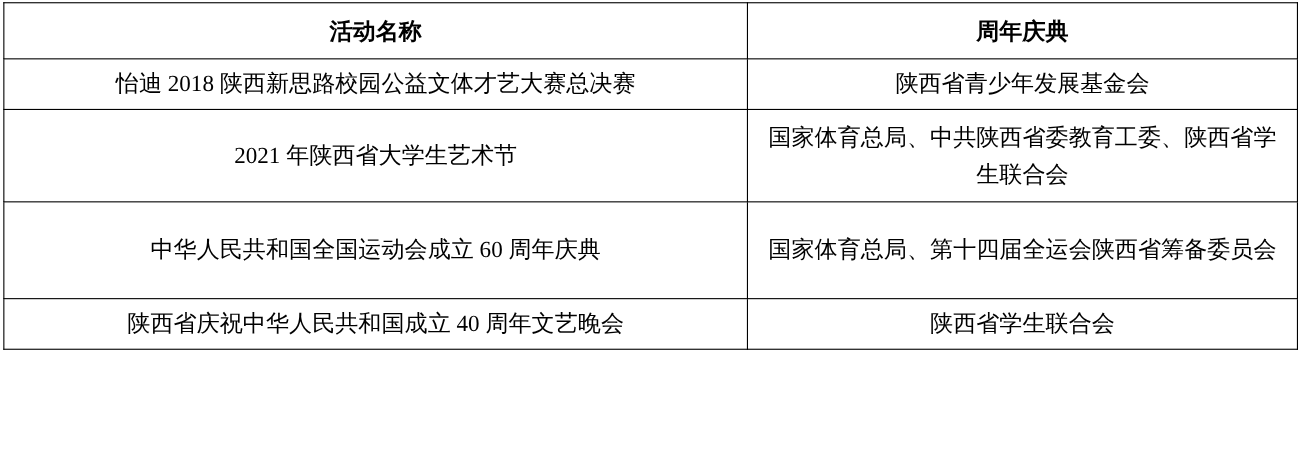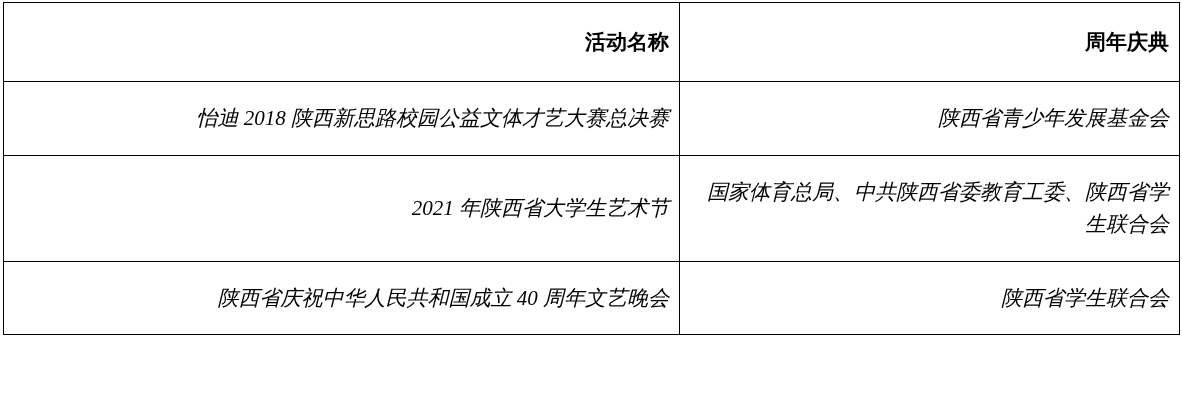--- a/index.html
+++ b/index.html
@@ -21,25 +21,25 @@
   }
   table.activity-table {
     border-collapse: collapse;
     width: 1176px;
     margin: 2px 0 0 3px;
     table-layout: fixed;
   }
   table.activity-table td,
   table.activity-table th {
     border: 1px solid #000000;
-    text-align: right;
+    text-align: center;
     vertical-align: middle;
     font-size: 21px;
     line-height: 1.55;
-    padding: 20px 10px;
+    padding: 6px 10px;
     font-weight: normal;
   }
   table.activity-table th {
     font-weight: bold;
     font-size: 21px;
     height: 38px;
   }
   col.col-name { width: 676px; }
   col.col-org  { width: 500px; }
 
@@ -47,21 +47,20 @@
   .r-1   { height: 46px; }
   .r-2   { height: 84px; }
   .r-3   { height: 88px; }
   .r-4   { height: 46px; }
   .r-5   { height: 46px; }
   .r-6   { height: 46px; }
 
   td.cell-text {
     white-space: normal;
     word-break: break-all;
-    font-style: italic;
   }
 </style>
 </head>
 <body>
 
 <div class="page">
   <table class="activity-table">
     <colgroup>
       <col class="col-name">
       <col class="col-org">
@@ -74,19 +73,23 @@
     </thead>
     <tbody>
       <tr class="r-1">
         <td class="cell-text">怡迪 2018 陕西新思路校园公益文体才艺大赛总决赛</td>
         <td class="cell-text">陕西省青少年发展基金会</td>
       </tr>
       <tr class="r-2">
         <td class="cell-text">2021 年陕西省大学生艺术节</td>
         <td class="cell-text">国家体育总局、中共陕西省委教育工委、陕西省学生联合会</td>
       </tr>
+      <tr class="r-3">
+        <td class="cell-text">中华人民共和国全国运动会成立 60 周年庆典</td>
+        <td class="cell-text">国家体育总局、第十四届全运会陕西省筹备委员会</td>
+      </tr>
       <tr class="r-4">
         <td class="cell-text">陕西省庆祝中华人民共和国成立 40 周年文艺晚会</td>
         <td class="cell-text">陕西省学生联合会</td>
       </tr>
     </tbody>
   </table>
 </div>
 
 </body></html>

